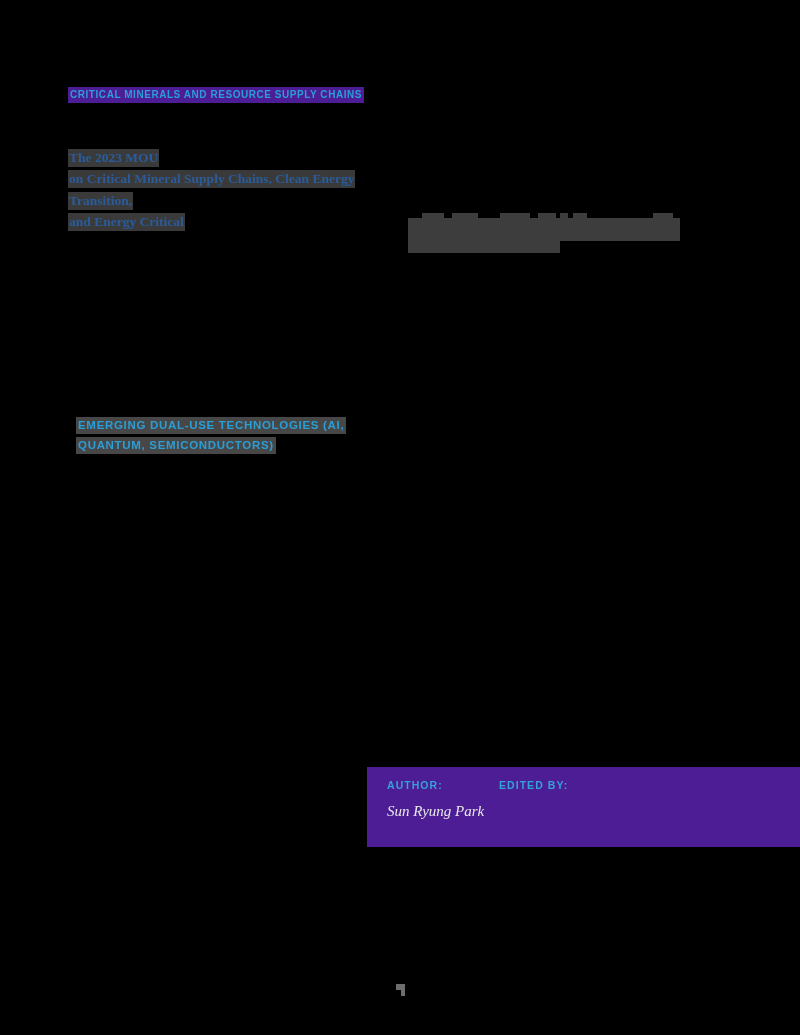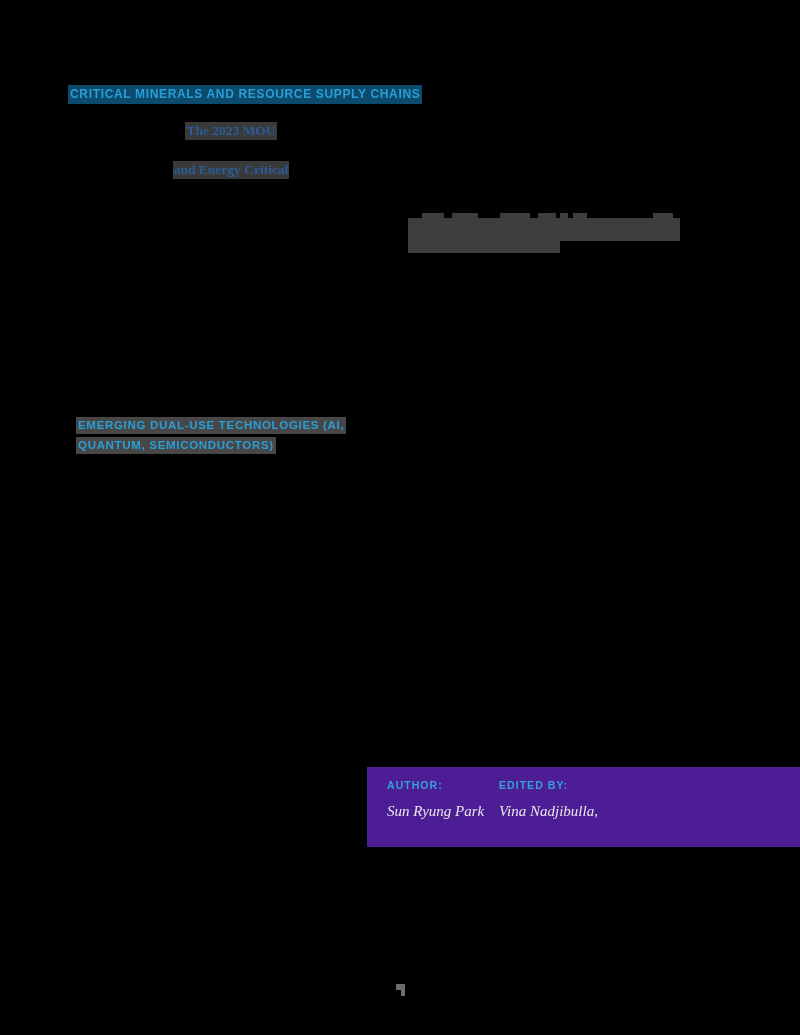--- a/index.html
+++ b/index.html
@@ -23,39 +23,39 @@
   
   .cover-block {
     position: absolute;
     left: 68px;
     top: 84px;
     width: 330px;
   }
 
   .doc-title {
     display: inline;
-    font-size: 12px;
+    font-size: 10px;
     font-weight: 700;
     letter-spacing: 0.055em;
     line-height: 1.55;
     color: #2B9ED6;
-    background: #0c4a6e;
+    background: #4c1d95;
     box-decoration-break: clone;
     -webkit-box-decoration-break: clone;
     padding: 2px 2px 3px 2px;
     text-transform: uppercase;
     white-space: nowrap;
   }
 
   .subtitle-wrap {
     position: absolute;
     left: 68px;
-    top: 120px;
+    top: 147px;
     width: 326px;
-    text-align: center;
+    text-align: left;
   }
   .doc-subtitle {
     display: inline;
     font-family: "Liberation Serif", serif;
     font-size: 13.5px;
     font-weight: 700;
     line-height: 1.58;
     color: #2B5C99;
     background: #3a3a3a;
     box-decoration-break: clone;
@@ -171,21 +171,21 @@
 <body>
 
 <div id="page">
 
   <div class="cover-block">
     <span class="doc-title">CRITICAL MINERALS AND RESOURCE SUPPLY CHAINS</span>
   </div>
 
   <div class="subtitle-wrap">
     <span class="doc-subtitle">The 2023 MOU</span><br>
-    <br>
+    <span class="doc-subtitle">on Critical Mineral Supply Chains, Clean Energy Transition,</span><br>
     <span class="doc-subtitle">and Energy Critical</span>
   </div>
 
   <div class="redacted-group">
     <span class="redacted-notch" style="left:14px;  width:22px;"></span>
     <span class="redacted-notch" style="left:44px;  width:18px;"></span>
     <span class="redacted-notch" style="left:60px;  width:10px;"></span>
     <span class="redacted-notch" style="left:92px;  width:30px;"></span>
     <span class="redacted-notch" style="left:130px; width:18px;"></span>
     <span class="redacted-notch" style="left:152px; width:8px;"></span>
@@ -202,21 +202,20 @@
   <div class="credits-panel">
     <div class="credits-inner">
 
       <div class="credit-col">
         <div class="credit-label">AUTHOR:</div>
         <div class="credit-name">Sun Ryung Park</div>
       </div>
 
       <div class="credit-col wide">
         <div class="credit-label">EDITED BY:</div>
-        <div class="credit-name">Vina Nadjibulla,</div>
       </div>
 
     </div>
   </div>
 
   <div class="page-mark">
     <span class="pm-a"></span>
     <span class="pm-b"></span>
   </div>
 

